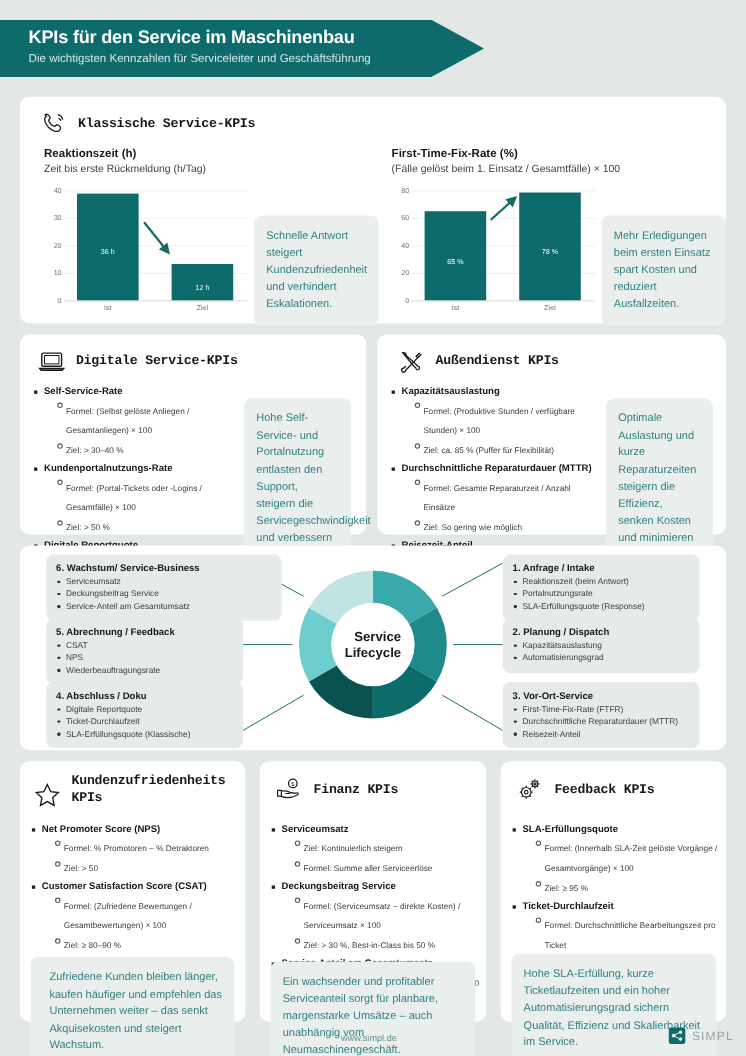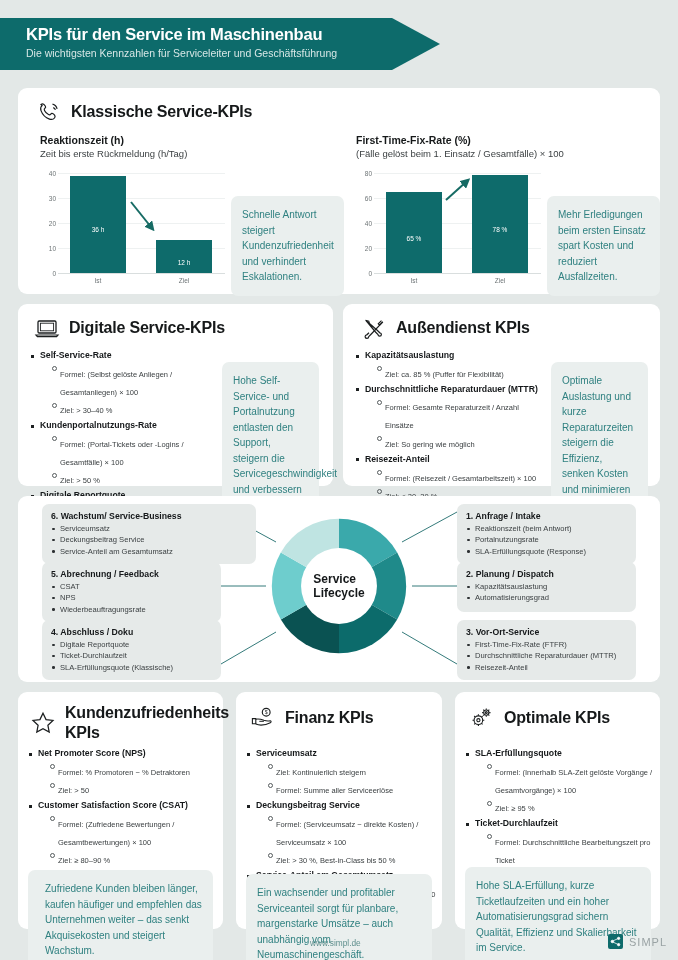--- a/index.html
+++ b/index.html
@@ -23,21 +23,21 @@
   .header-title { font-size:16.5px; font-weight:bold; color:#ffffff; letter-spacing:-0.2px; }
   .header-sub { font-size:10.5px; color:#d7e7e6; margin-top:3px; }
 
   
   .card {
     position:absolute;
     background:#ffffff;
     border-radius:9px;
   }
   .sec-head { display:flex; align-items:center; gap:9px; }
-  .sec-title { font-size:16px; font-weight:bold; color:#16191a; letter-spacing:-0.2px; }
+  .sec-title { font-size:12px; font-weight:bold; color:#16191a; letter-spacing:-0.2px;font-family:Liberation Mono, monospace; }
   .sec-icon { width:26px; height:24px; flex:0 0 auto; }
 
   
   .chart-title { font-size:10.5px; font-weight:bold; color:#16191a; }
   .chart-sub { font-size:9.5px; color:#3a3f41; margin-top:2px; }
   .plot { position:relative; margin-top:10px; }
   .yaxis-label { position:absolute; font-size:6.5px; color:#6d7476; text-align:right; width:16px; }
   .grid-line { position:absolute; left:18px; right:0; height:1px; background:#eef1f1; }
   .bar { position:absolute; background:#0e6b6b; }
   .bar-val { position:absolute; font-size:6.5px; color:#ffffff; text-align:center; }
@@ -70,21 +70,21 @@
   .lc-head { font-size:8.7px; font-weight:bold; color:#15181a; margin-bottom:2px; }
   .lc-list { list-style:none; }
   .lc-list li { position:relative; padding-left:9px; font-size:7.6px; color:#3c4143; line-height:1.5; }
   .lc-list li::before {
     content:""; position:absolute; left:1px; top:4.5px;
     width:2.6px; height:2.6px; background:#2d3133; border-radius:50%;
   }
   .donut-center-txt {
     position:absolute; left:0; top:0; width:100%; height:100%;
     display:flex; align-items:center; justify-content:center;
-    font-size:12px; font-weight:bold; line-height:1.2; text-align:left; color:#15181a;
+    font-size:12px; font-weight:bold; line-height:1.2; text-align:right; color:#15181a;
   }
 
   
   .footer-url { position:absolute; font-size:8.3px; color:#5f8f8d; }
   .logo-wrap { position:absolute; display:flex; align-items:center; gap:6px; }
   .logo-mark {
     width:15px; height:15px; background:#0e6b6b; border-radius:2px;
     display:flex; align-items:center; justify-content:center;
   }
   .logo-text { font-size:11px; color:#9aa3a4; letter-spacing:1px; }
@@ -243,20 +243,21 @@
           <path d="M4.4 4.3l3.4.9.9 3.4" fill="none" stroke="#1b1e1f" stroke-width="1.1"></path>
         </svg>
       </span>
       <span class="sec-title">Außendienst KPIs</span>
     </div>
 
     <ul class="lvl1" style="position:absolute; left:12px; top:46px; width:190px;">
       <li>
         <div class="kpi-name">Kapazitätsauslastung</div>
         <ul class="lvl2">
+          <li><span class="kpi-det">Formel: (Produktive Stunden / verfügbare Stunden) × 100</span></li>
           <li><span class="kpi-det">Ziel: ca. 85 % (Puffer für Flexibilität)</span></li>
         </ul>
       </li>
       <li>
         <div class="kpi-name">Durchschnittliche Reparaturdauer (MTTR)</div>
         <ul class="lvl2">
           <li><span class="kpi-det">Formel: Gesamte Reparaturzeit / Anzahl Einsätze</span></li>
           <li><span class="kpi-det">Ziel: So gering wie möglich</span></li>
         </ul>
       </li>
@@ -437,21 +438,21 @@
           <g fill="none" stroke="#1b1e1f" stroke-width="1.1">
             <circle cx="17.3" cy="6.6" r="2.6"></circle>
             <circle cx="17.3" cy="6.6" r="0.95"></circle>
             <path d="M17.3 2.4v1.3M17.3 9.5v1.3M13.1 6.6h1.3M20.2 6.6h1.3M14.3 3.6l.95.95M19.35 8.65l.95.95M20.3 3.6l-.95.95M15.25 8.65l-.95.95"></path>
             <circle cx="9.4" cy="14.2" r="4.3"></circle>
             <circle cx="9.4" cy="14.2" r="1.6"></circle>
             <path d="M9.4 8.3v1.5M9.4 18.6v1.5M3.5 14.2H5M13.8 14.2h1.5M5.2 10.0l1.1 1.1M12.5 17.3l1.1 1.1M13.6 10.0l-1.1 1.1M6.3 17.3l-1.1 1.1"></path>
           </g>
         </svg>
       </span>
-      <span class="sec-title">Optimale KPIs</span>
+      <span class="sec-title">Feedback KPIs</span>
     </div>
 
     <ul class="lvl1" style="position:absolute; left:10px; top:56px; width:190px;">
       <li>
         <div class="kpi-name">SLA-Erfüllungsquote</div>
         <ul class="lvl2">
           <li><span class="kpi-det">Formel: (Innerhalb SLA-Zeit gelöste Vorgänge / Gesamtvorgänge) × 100</span></li>
           <li><span class="kpi-det">Ziel: ≥ 95 %</span></li>
         </ul>
       </li>

